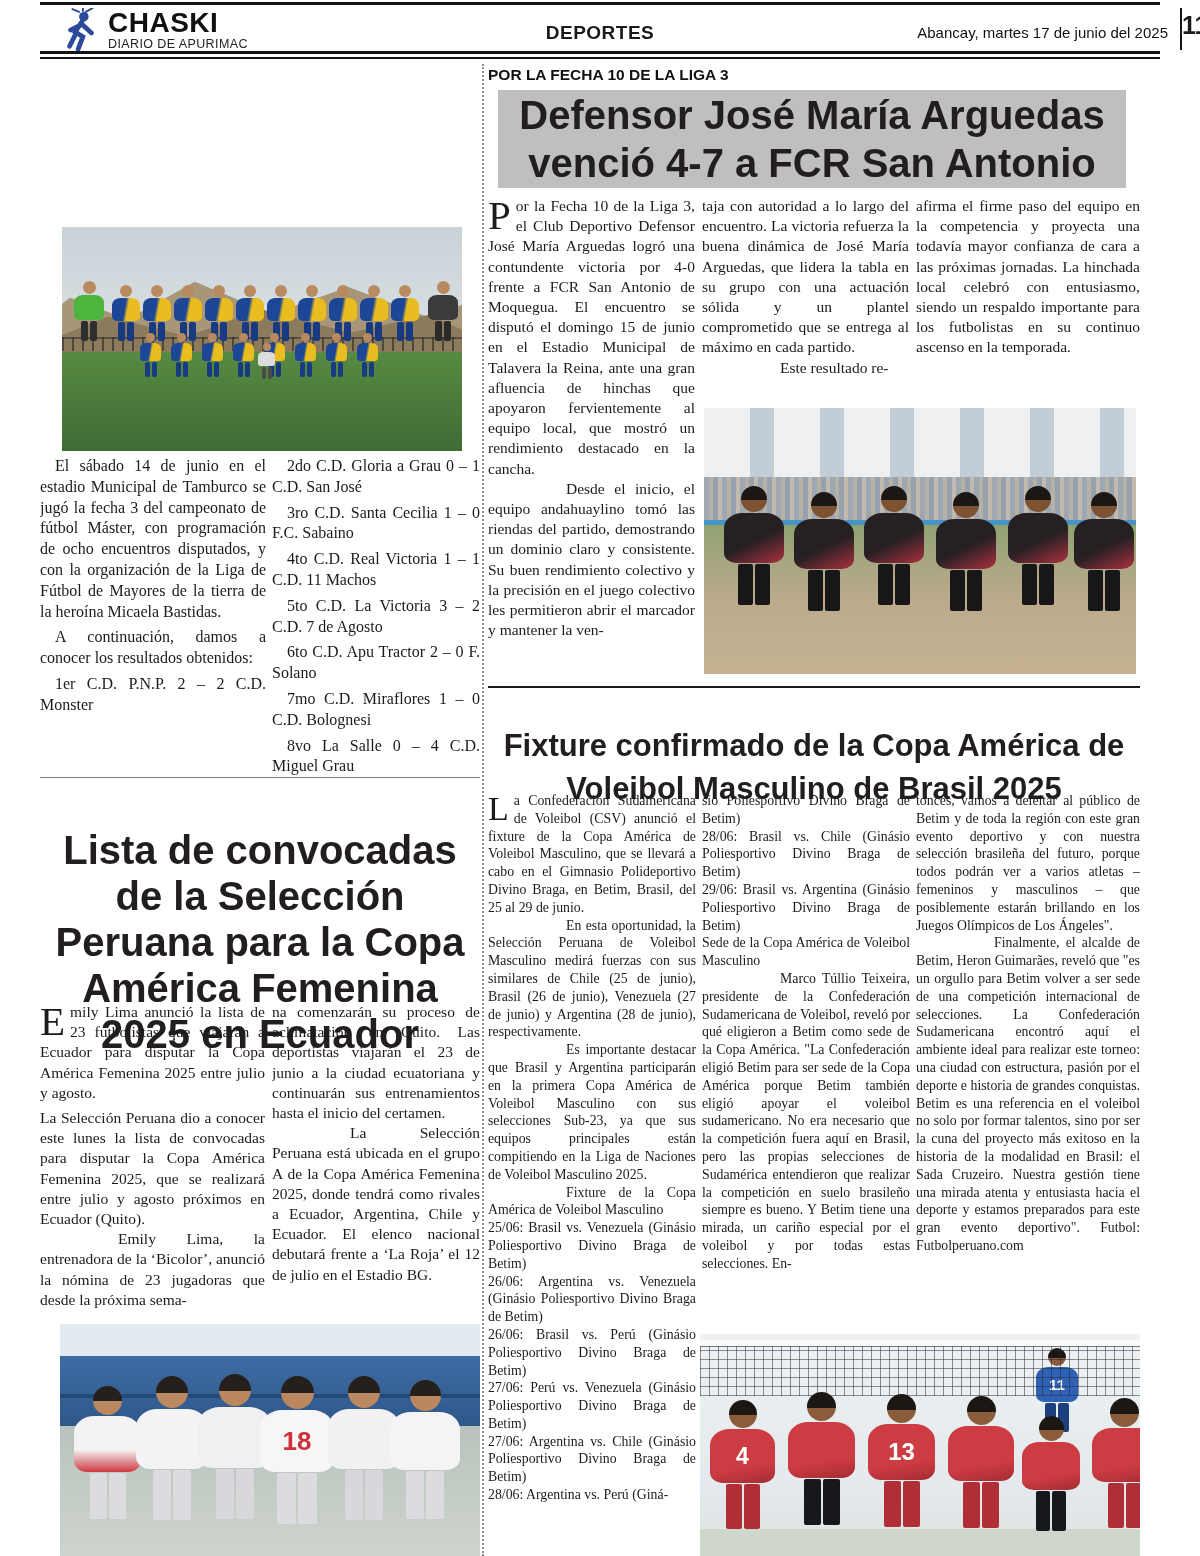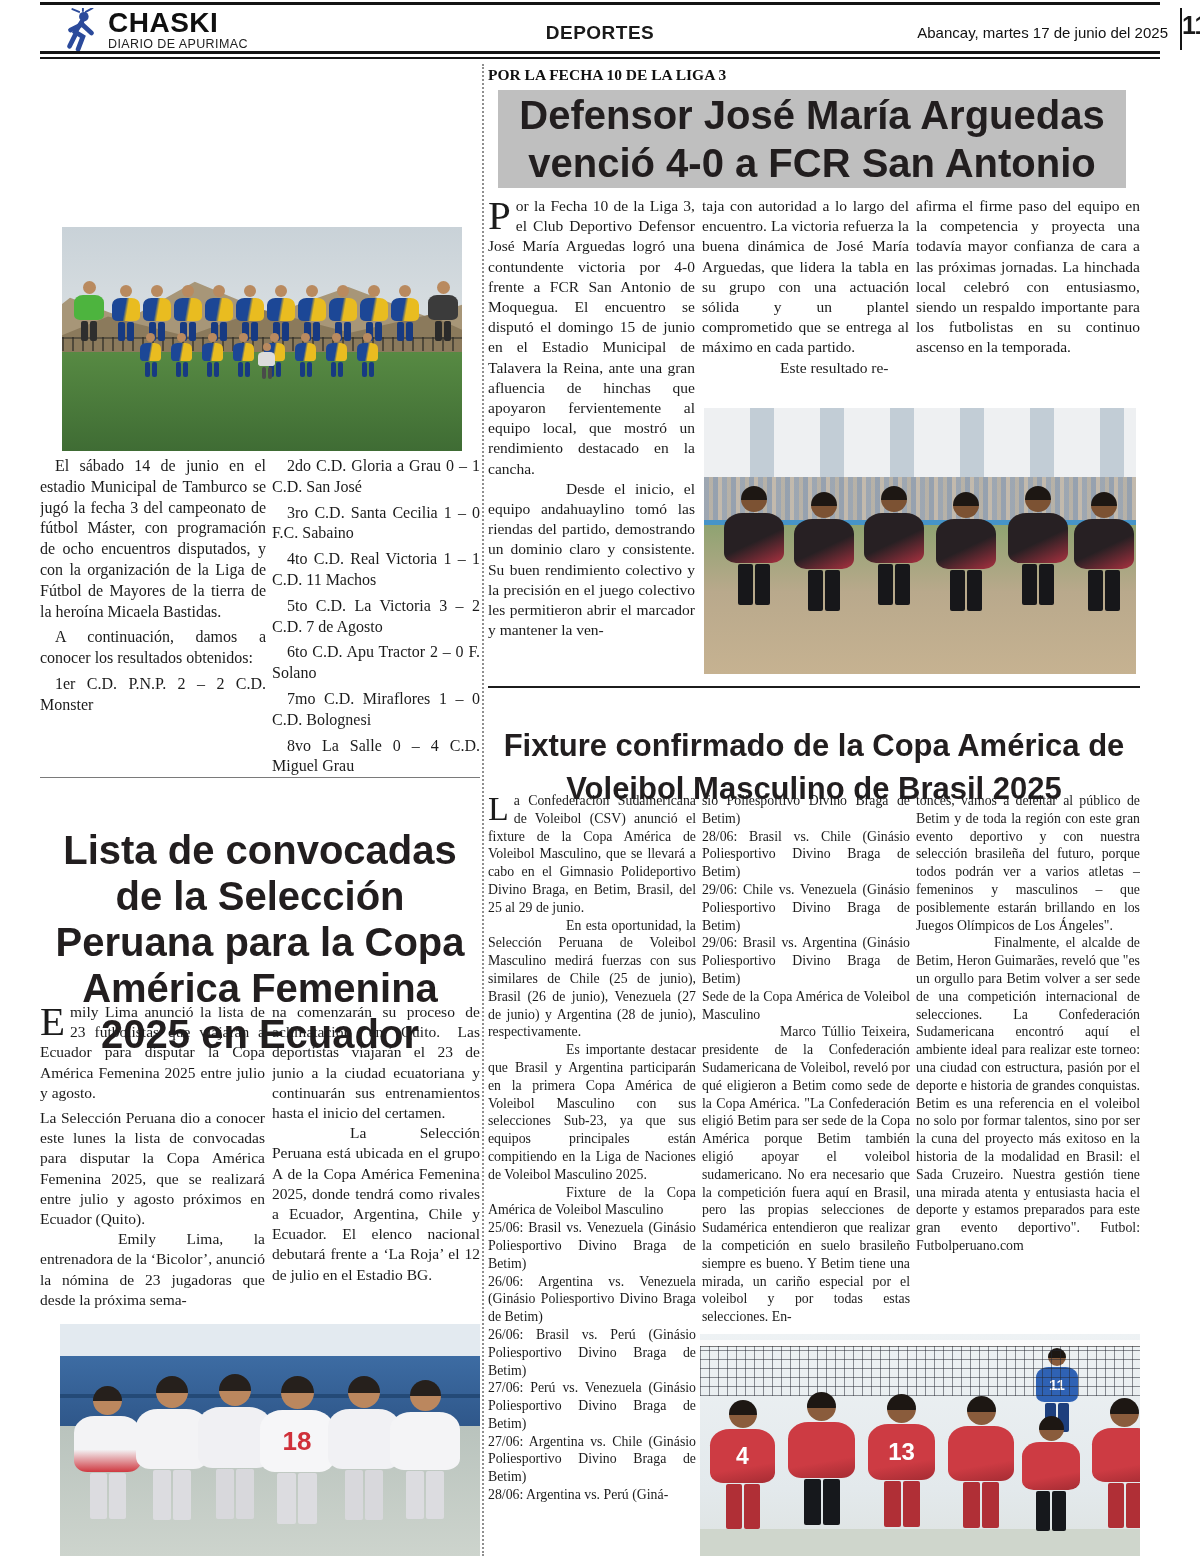--- a/index.html
+++ b/index.html
@@ -18,21 +18,21 @@
   .hdr-rule-a{left:40px;top:51px;width:1120px;height:3px;background:#141414;}
   .hdr-rule-b{left:40px;top:57px;width:1120px;height:2px;background:#141414;}
   
   .vsep{left:482px;top:64px;height:1492px;border-left:2px dotted #8f8f8f;z-index:5;}
   .left-rule{left:40px;top:777px;width:440px;height:1px;background:#7a7a7a;z-index:5;}
   .right-rule{left:488px;top:686px;width:652px;height:2px;background:#1c1c1c;z-index:5;}
   
   .h-sans{font-family:"Liberation Sans",sans-serif;font-weight:700;color:#221e1f;text-align:center;}
   #m-head{left:40px;top:64px;width:440px;font-size:41px;line-height:1.18;}
   #c-head{left:40px;top:794px;width:440px;font-size:40px;line-height:1.15;}
-  #d-kicker{left:488px;top:66px;font-size:15.5px;font-weight:700;color:#111;font-family:Liberation Serif, serif;}
+  #d-kicker{left:488px;top:66px;font-size:15.5px;font-weight:700;color:#111;}
   #d-headbox{left:498px;top:90px;width:628px;height:98px;background:#bfbfbf;
              display:flex;align-items:center;justify-content:center;z-index:1;}
   #d-headbox .h-in{font-size:40px;line-height:1.2;padding:0 10px;}
   #f-head{left:488px;top:698px;width:652px;font-size:31px;line-height:1.4;}
   
   .col{position:absolute;text-align:justify;color:#1b1b1b;overflow:hidden;
        font-family:"Liberation Serif","DejaVu Serif",serif;}
   .col p{margin:0;}
   .i1{text-indent:15px;}
   .ilg{text-indent:78px;}
@@ -324,21 +324,21 @@
     <p class="i1 mt">3ro C.D. Santa Cecilia 1 – 0 F.C. Sabaino</p>
     <p class="i1 mt">4to C.D. Real Victoria 1 – 1 C.D. 11 Machos</p>
     <p class="i1 mt">5to C.D. La Victoria 3 – 2 C.D. 7 de Agosto</p>
     <p class="i1 mt">6to C.D. Apu Tractor 2 – 0 F. Solano</p>
     <p class="i1 mt">7mo C.D. Miraflores 1 – 0 C.D. Bolognesi</p>
     <p class="i1 mt">8vo La Salle 0 – 4 C.D. Miguel Grau</p>
   </div>
 
   <div class="abs" id="d-kicker">POR LA FECHA 10 DE LA LIGA 3</div>
   <div class="abs" id="d-headbox">
-    <span class="h-sans h-in">Defensor José María Arguedas venció 4-0 a FCR San Antonio</span>
+    <span class="h-sans h-in">Defensor José María Arguedas venció 4-7 a FCR San Antonio</span>
   </div>
 
   <div class="col" id="d-col1">
     <p class="i0"><span class="dc dc-lg">P</span><span>or la Fecha 10 de la Liga 3, el Club Deportivo Defensor José María Arguedas logró una contundente victoria por 4-0 frente a FCR San Antonio de Moquegua. El encuentro se disputó el domingo 15 de junio en el Estadio Municipal de Talavera la Reina, ante una gran afluencia de hinchas que apoyaron fervientemente al equipo local, que mostró un rendimiento destacado en la cancha.</span></p>
     <p class="ilg">Desde el inicio, el equipo andahuaylino tomó las riendas del partido, demostrando un dominio claro y consistente. Su buen rendimiento colectivo y la precisión en el juego colectivo les permitieron abrir el marcador y mantener la ven-</p>
   </div>
   <div class="col" id="d-col2">
     <p class="i0">taja con autoridad a lo largo del encuentro. La victoria refuerza la buena dinámica de José María Arguedas, que lidera la tabla en su grupo con una actuación sólida y un plantel comprometido que se entrega al máximo en cada partido.</p>
     <p class="ilg">Este resultado re-</p>
   </div>
@@ -414,21 +414,20 @@
     <p class="i0">25/06: Brasil vs. Venezuela (Ginásio Poliesportivo Divino Braga de Betim)</p>
     <p class="i0">26/06: Argentina vs. Venezuela (Ginásio Poliesportivo Divino Braga de Betim)</p>
     <p class="i0">26/06: Brasil vs. Perú (Ginásio Poliesportivo Divino Braga de Betim)</p>
     <p class="i0">27/06: Perú vs. Venezuela (Ginásio Poliesportivo Divino Braga de Betim)</p>
     <p class="i0">27/06: Argentina vs. Chile (Ginásio Poliesportivo Divino Braga de Betim)</p>
     <p class="i0">28/06: Argentina vs. Perú (Giná-</p>
   </div>
   <div class="col" id="f-col2">
     <p class="i0">sio Poliesportivo Divino Braga de Betim)</p>
     <p class="i0">28/06: Brasil vs. Chile (Ginásio Poliesportivo Divino Braga de Betim)</p>
-    <p class="i0">29/06: Chile vs. Venezuela (Ginásio Poliesportivo Divino Braga de Betim)</p>
     <p class="i0">29/06: Brasil vs. Argentina (Ginásio Poliesportivo Divino Braga de Betim)</p>
     <p class="i0">Sede de la Copa América de Voleibol Masculino</p>
     <p class="ilg">Marco Túllio Teixeira, presidente de la Confederación Sudamericana de Voleibol, reveló por qué eligieron a Betim como sede de la Copa América. "La Confederación eligió Betim para ser sede de la Copa América porque Betim también eligió apoyar el voleibol sudamericano. No era necesario que la competición fuera aquí en Brasil, pero las propias selecciones de Sudamérica entendieron que realizar la competición en suelo brasileño siempre es bueno. Y Betim tiene una mirada, un cariño especial por el voleibol y por todas estas selecciones. En-</p>
   </div>
   <div class="col" id="f-col3">
     <p class="i0">tonces, vamos a deleitar al público de Betim y de toda la región con este gran evento deportivo y con nuestra selección brasileña del futuro, porque todos podrán ver a varios atletas – femeninos y masculinos – que posiblemente estarán brillando en los Juegos Olímpicos de Los Ángeles".</p>
     <p class="ilg">Finalmente, el alcalde de Betim, Heron Guimarães, reveló que "es un orgullo para Betim volver a ser sede de una competición internacional de selecciones. La Confederación Sudamericana encontró aquí el ambiente ideal para realizar este torneo: una ciudad con estructura, pasión por el deporte e historia de grandes conquistas. Betim es una referencia en el voleibol no solo por formar talentos, sino por ser la cuna del proyecto más exitoso en la historia de la modalidad en Brasil: el Sada Cruzeiro. Nuestra gestión tiene una mirada atenta y entusiasta hacia el deporte y estamos preparados para este gran evento deportivo". Futbol: Futbolperuano.com</p>
   </div>
 
   <h2 class="abs h-sans" id="c-head">Lista de convocadas de la Selección Peruana para la Copa América Femenina 2025 en Ecuador</h2>

